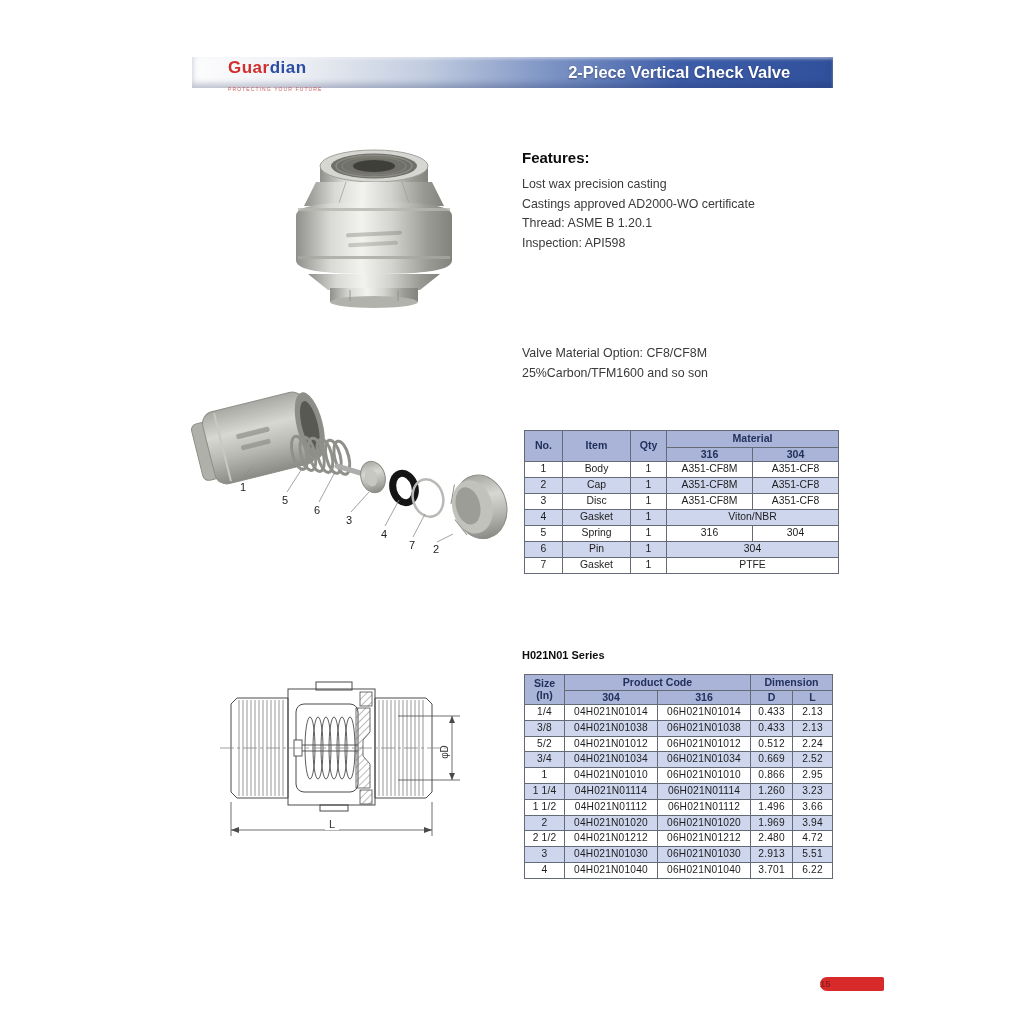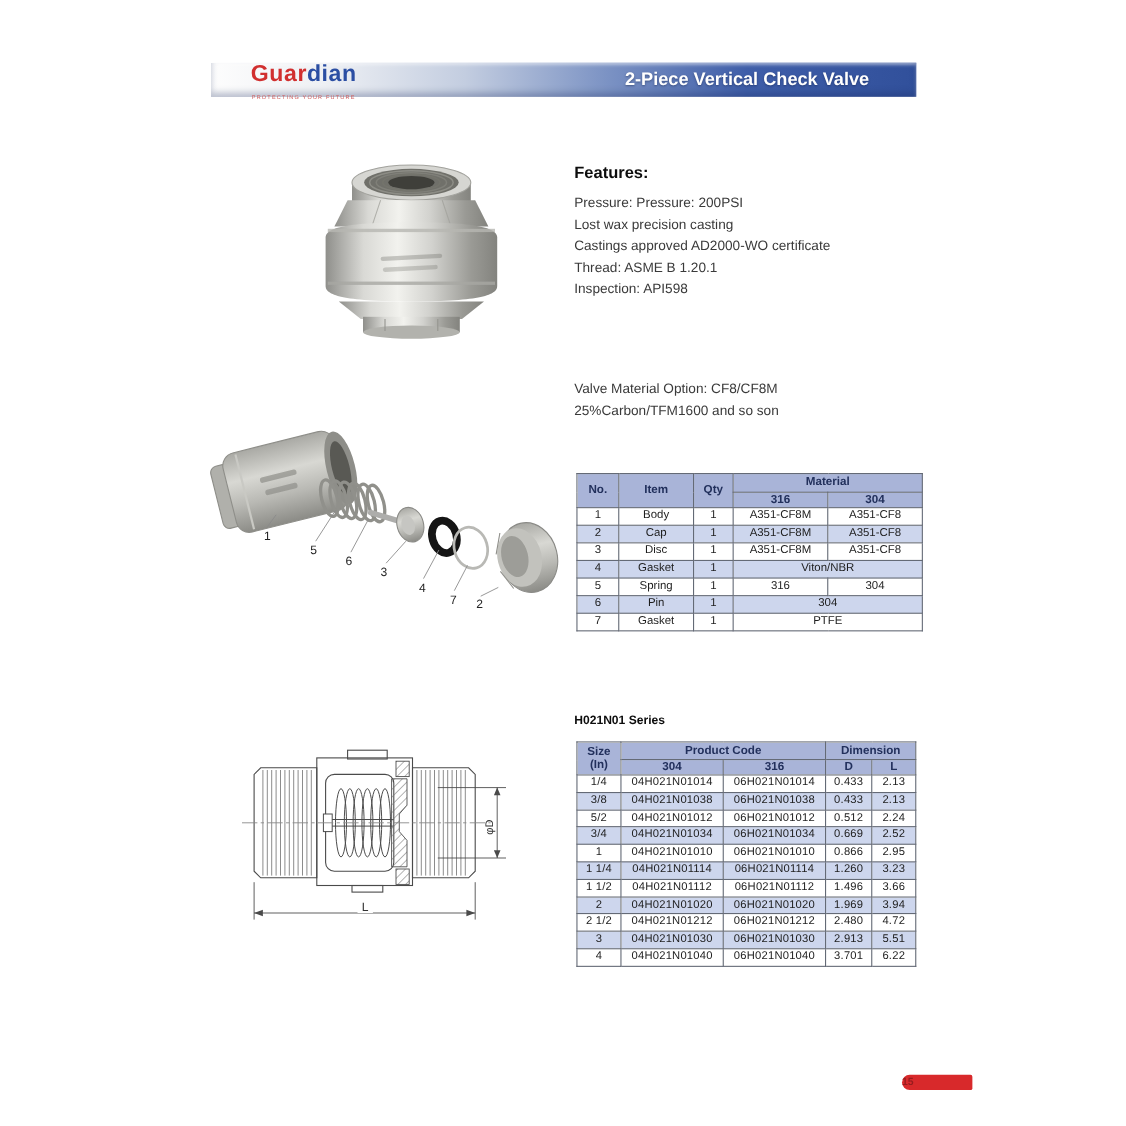--- a/index.html
+++ b/index.html
@@ -4,21 +4,21 @@
 <style>
   html,body{margin:0;padding:0;background:#fff;}
   .page{position:relative;width:1024px;height:1024px;background:#ffffff;
         font-family:"Liberation Sans",sans-serif;overflow:hidden;}
 
   
   .banner{position:absolute;left:192px;top:57px;width:641px;height:31px;
     background:linear-gradient(to right,#fdfdfd 0%,#eef0f4 16%,#c3cde0 36%,#7c93c4 56%,#3f5ea9 76%,#31509b 100%);
     box-shadow:inset 0 -4px 6px rgba(20,40,90,.28), inset 0 2px 3px rgba(255,255,255,.5);}
   .logo{position:absolute;left:36px;top:1px;line-height:20px;}
-  .logo-main{font-size:21px;font-weight:bold;letter-spacing:.5px;}
+  .logo-main{font-size:17px;font-weight:bold;letter-spacing:.5px;}
   .logo-red{color:#d12f2f;}
   .logo-blue{color:#2b4ea3;}
   .logo-tagline{font-size:5px;color:#cf5a5a;letter-spacing:1.1px;text-align:center;margin-top:1px;}
   .banner-title{position:absolute;left:76%;top:0;transform:translateX(-50%);
     color:#ffffff;font-size:16.5px;font-weight:bold;line-height:31px;white-space:nowrap;
     text-shadow:0 1px 2px rgba(10,25,60,.45);}
 
   
   .features{position:absolute;left:522px;top:149px;width:320px;}
   .features-heading{font-size:15px;font-weight:bold;color:#0d0d0d;margin:0 0 9px 0;}
@@ -100,21 +100,20 @@
 
     <polygon points="40,136 172,136 152,152 60,152" fill="url(#metalH)"></polygon>
     <rect x="62" y="150" width="88" height="14" fill="url(#metalH)"></rect>
     <ellipse cx="106" cy="164" rx="44" ry="6" fill="#b2b2ad"></ellipse>
     <line x1="82" y1="152" x2="82" y2="163" stroke="#94948f" stroke-width="1"></line>
     <line x1="130" y1="152" x2="130" y2="163" stroke="#94948f" stroke-width="1"></line>
   </svg>
 
   <div class="features">
     <div class="features-heading">Features:</div>
-    <div class="feature-line">Pressure: Pressure: 200PSI</div>
     <div class="feature-line">Lost wax precision casting</div>
     <div class="feature-line">Castings approved AD2000-WO certificate</div>
     <div class="feature-line">Thread: ASME B 1.20.1</div>
     <div class="feature-line">Inspection: API598</div>
   </div>
 
   <div class="materials">
     <div>Valve Material Option: CF8/CF8M</div>
     <div>25%Carbon/TFM1600 and so son</div>
   </div>

